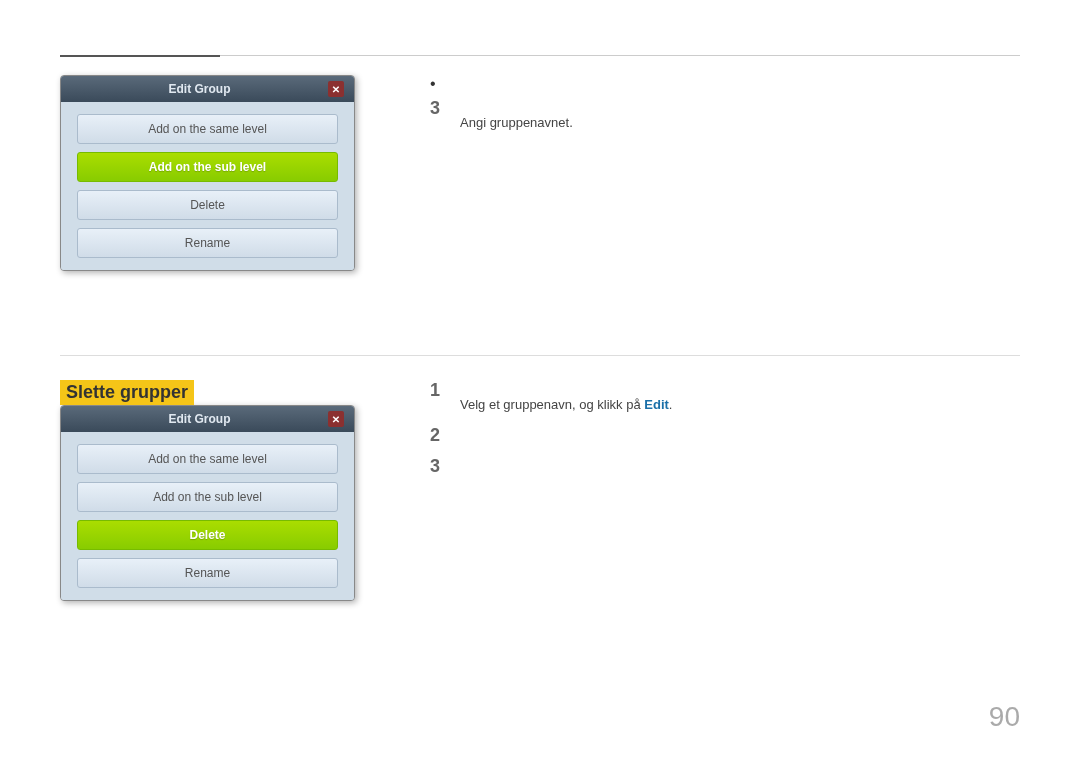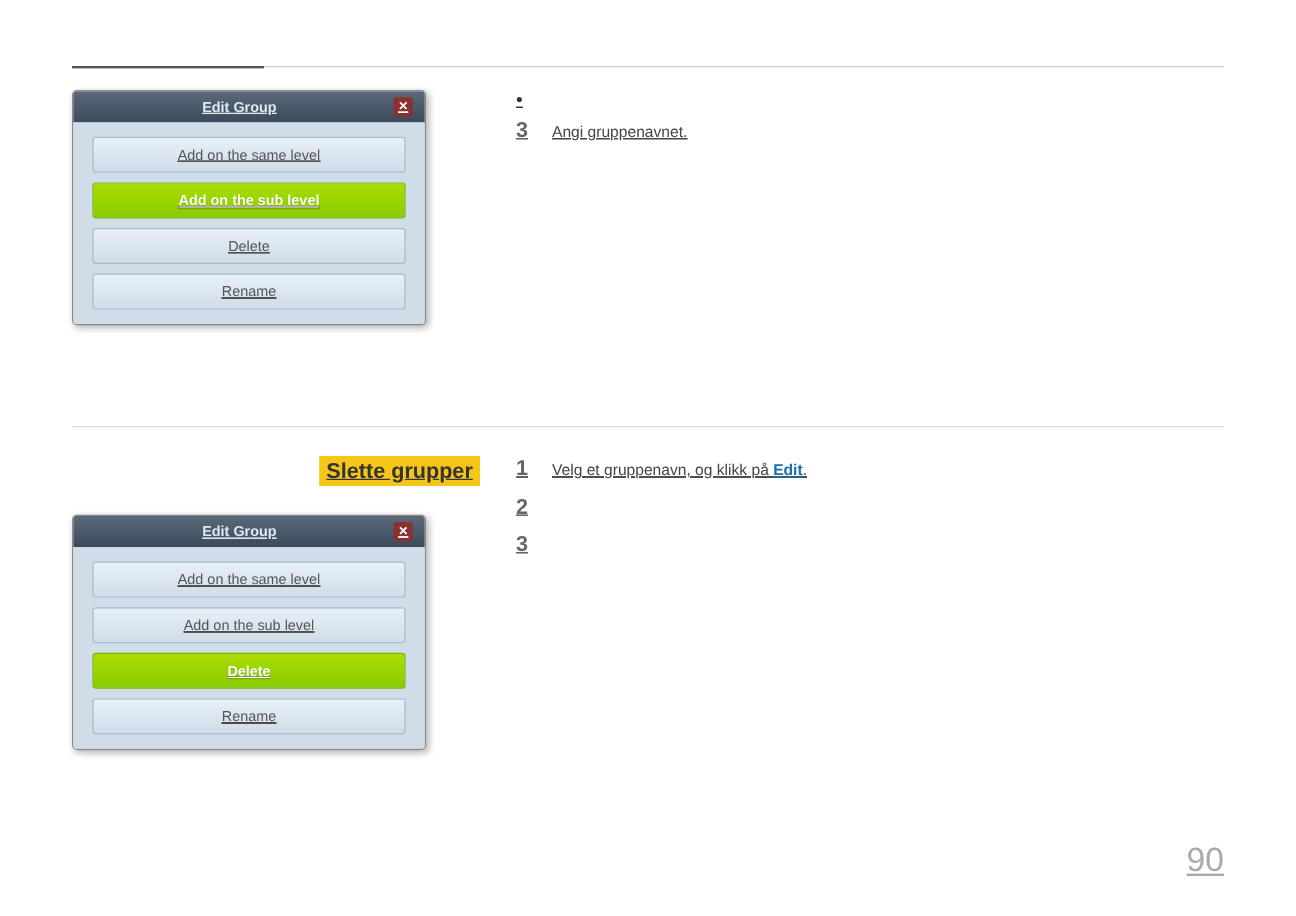--- a/index.html
+++ b/index.html
@@ -1,15 +1,15 @@
 <!DOCTYPE html>
 <html><head>
   <meta charset="utf-8">
   <style>
-    * { margin: 0; padding: 0; box-sizing: border-box; text-decoration: underline; }
+    * { margin: 0; padding: 0; box-sizing: border-box; }
     body {
       width: 1080px;
       height: 763px;
       background: #fff;
       font-family: Arial, sans-serif;
       font-size: 13px;
       color: #333;
       overflow: hidden;
       position: relative;
     }
@@ -121,23 +121,22 @@
     .dialog-btn.active-green {
       background: linear-gradient(to bottom, #aadd00, #88cc00);
       border: 1px solid #77bb00;
       color: #fff;
       font-weight: bold;
       text-shadow: 0 1px 1px rgba(0,0,0,0.2);
     }
 
     
     .section-heading {
-      margin-bottom: 24px;
+      margin-bottom: 0;
       margin-top: 0;
-      text-align: right;
     }
     .section-heading-text {
       background: #f5c518;
       color: #333;
       font-size: 18px;
       font-weight: bold;
       padding: 2px 6px;
       display: inline-block;
     }
 
@@ -173,20 +172,21 @@
     .step-number {
       font-size: 18px;
       font-weight: bold;
       color: #666;
       min-width: 30px;
       line-height: 1.2;
     }
     .step-text {
       line-height: 1.5;
       padding-top: 2px;
+      margin-top: 13px;
     }
 
     
     .second-section-left {
       position: absolute;
       left: 60px;
       top: 380px;
       width: 340px;
     }
     .second-section-right {

